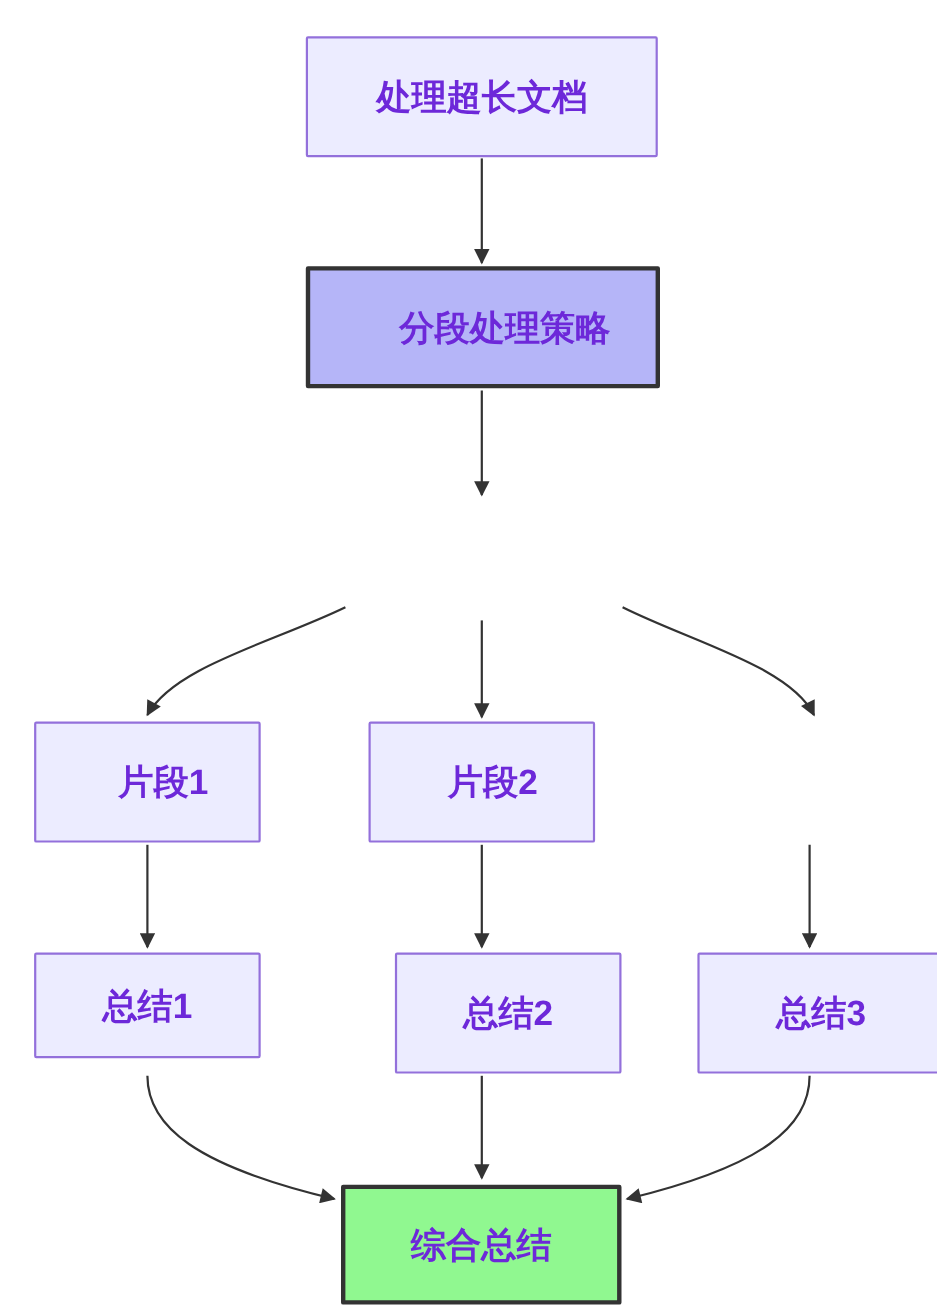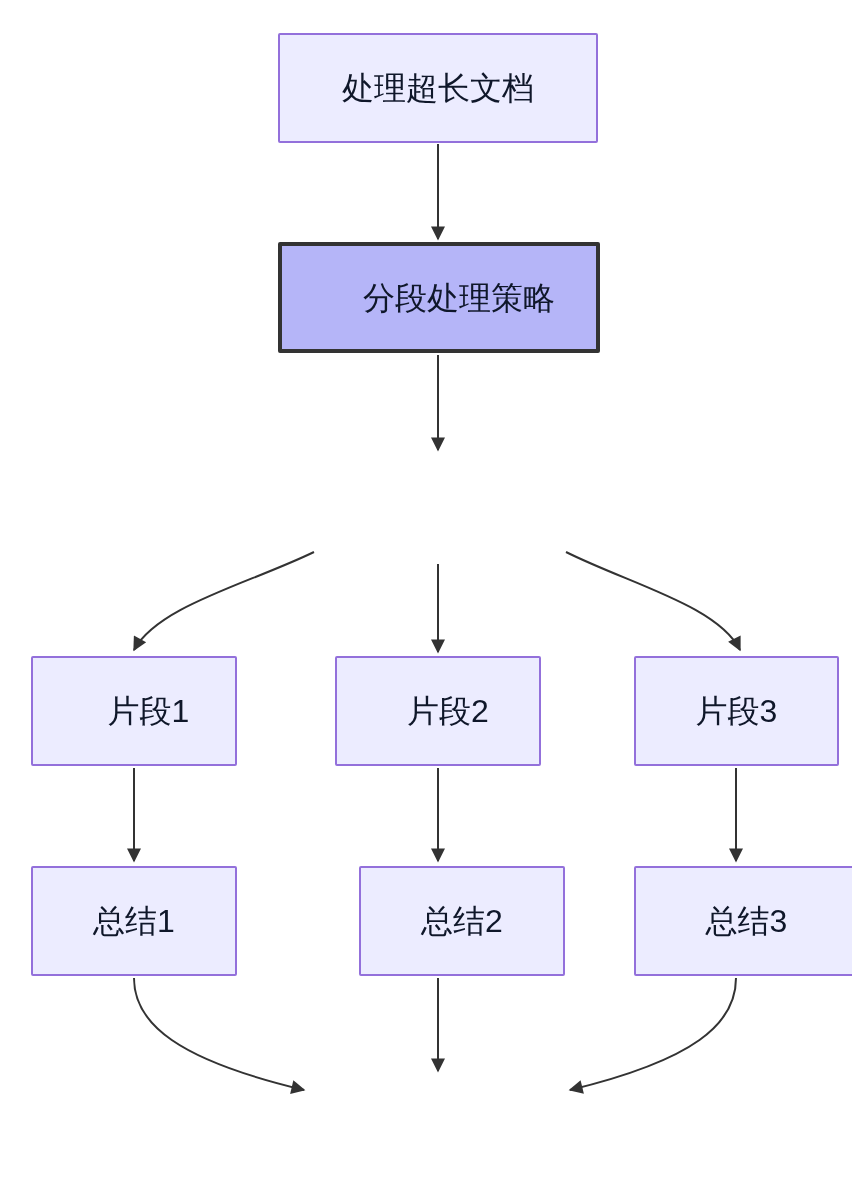--- a/index.html
+++ b/index.html
@@ -23,25 +23,26 @@
   }
   .node {
     position: absolute;
     box-sizing: border-box;
     display: flex;
     align-items: center;
     justify-content: center;
     background: #ECECFF;
     border: 2px solid #9370DB;
     border-radius: 2px;
-    color: #0f172a;
+    color: #6d28d9;
     font-size: 32px;
     line-height: 1;
     text-align: center;
     white-space: nowrap;
+    font-weight: bold;
   }
   .node.highlight {
     background: #B5B5F8;
     border: 4px solid #333333;
   }
   .node.result {
     background: #90F890;
     border: 4px solid #333333;
   }
   .edge-path {
@@ -88,30 +89,30 @@
 
 
   <div class="node" style="left:31px; top:656px; width:206px; height:110px;padding-left:29px;">
     <span>片段1</span>
   </div>
 
   <div class="node" style="left:335px; top:656px; width:206px; height:110px;padding-left:20px;">
     <span>片段2</span>
   </div>
 
-  <div class="node" style="left:634px; top:656px; width:205px; height:110px;">
-    <span>片段3</span>
-  </div>
 
-  <div class="node" style="left:31px; top:866px; width:206px; height:110px;">
+  <div class="node" style="left:31px; top:866px; width:206px; height:96px;">
     <span>总结1</span>
   </div>
 
   <div class="node" style="left:335px; top:866px; width:206px; height:110px;margin-left:24px;">
     <span>总结2</span>
   </div>
 
   <div class="node" style="left:634px; top:866px; width:225px; height:110px;text-align:right;">
     <span>总结3</span>
   </div>
 
+  <div class="node result" style="left:310px; top:1077px; width:255px; height:109px;">
+    <span>综合总结</span>
+  </div>
 
 </div>
 
 </body></html>

